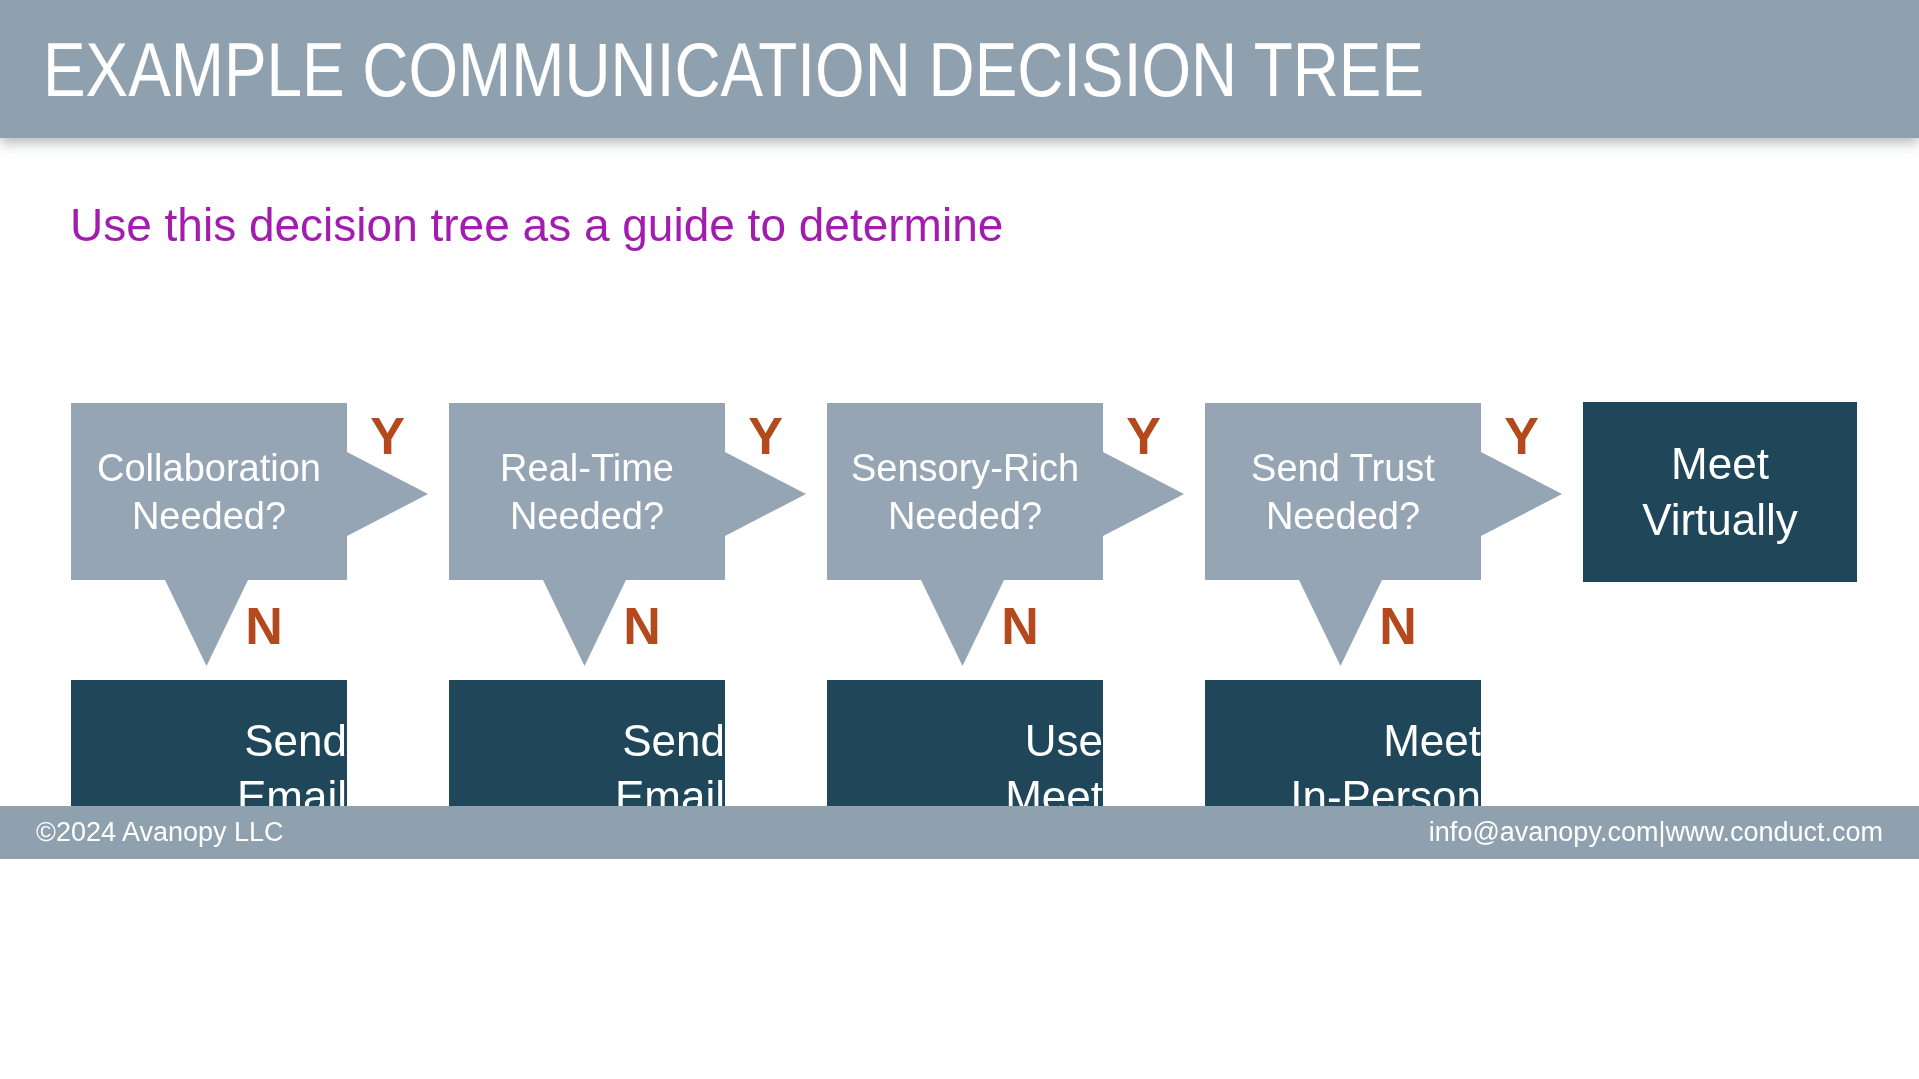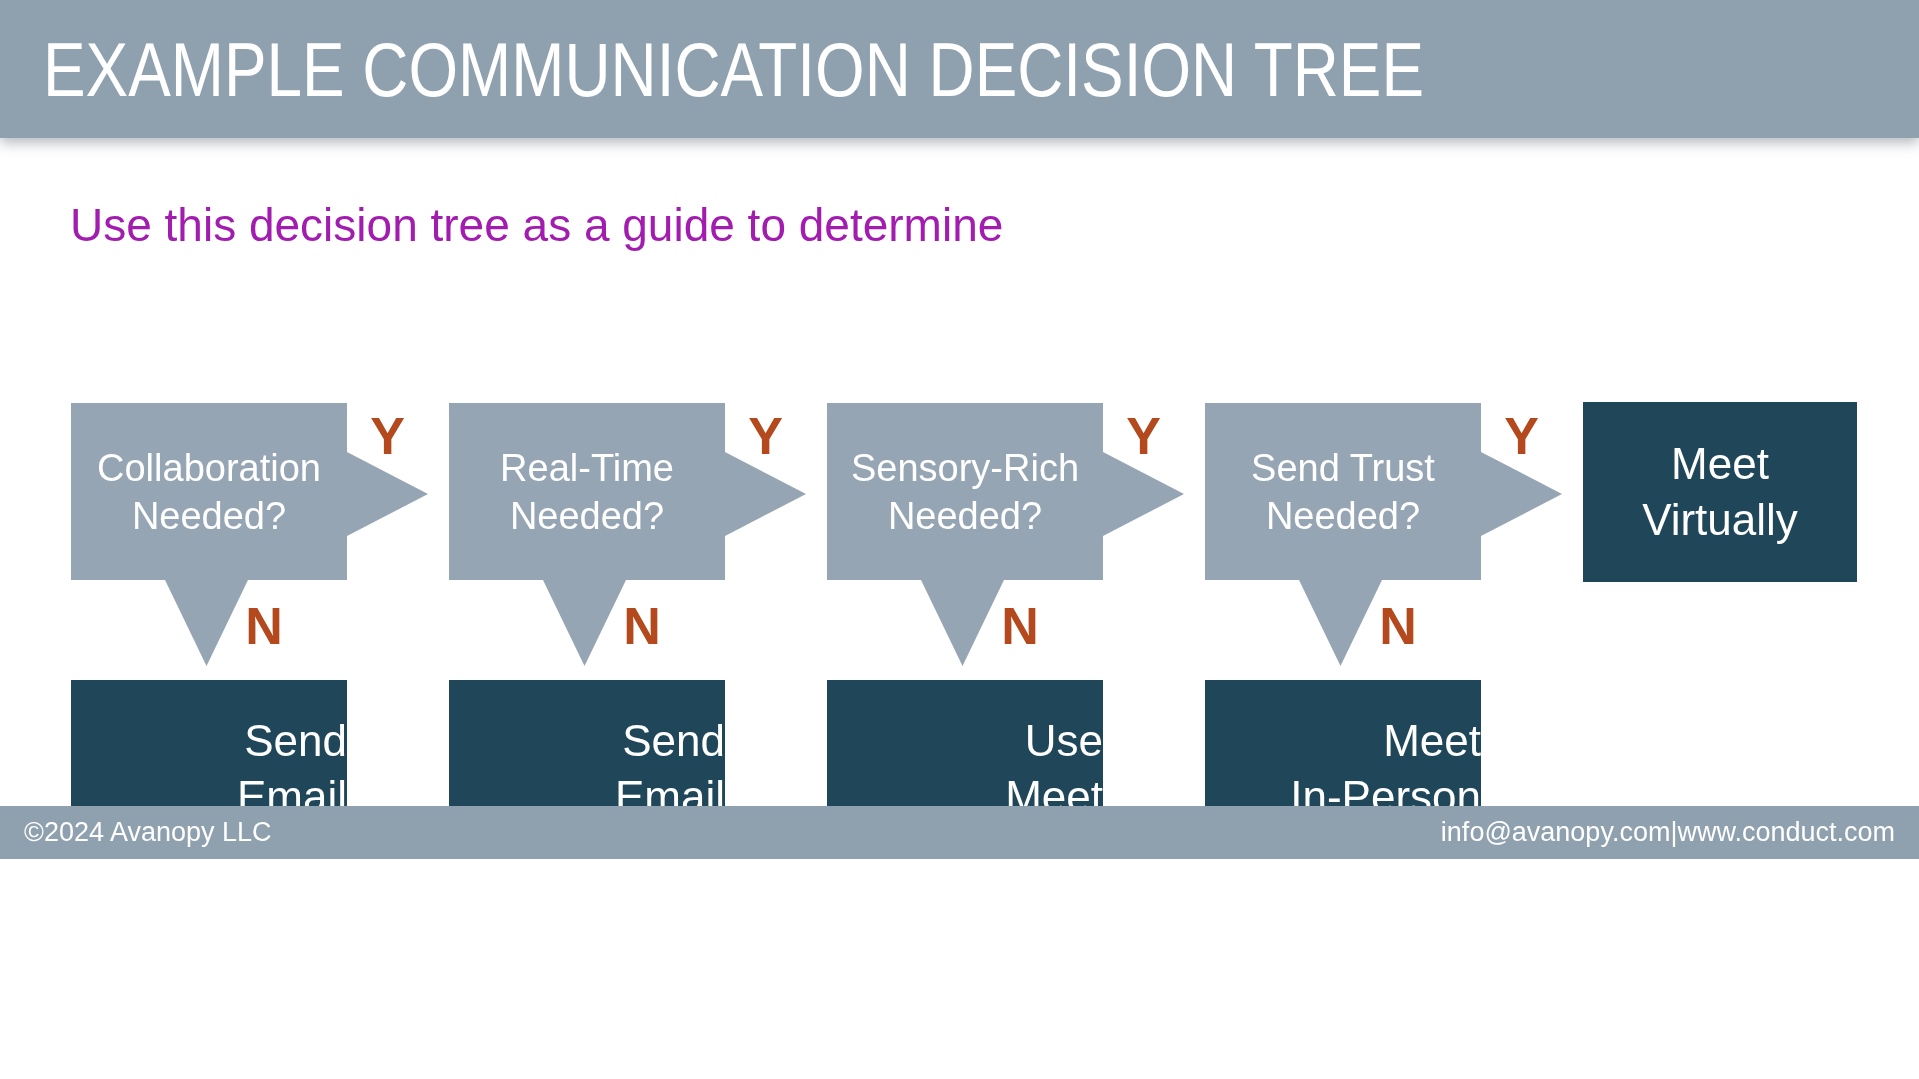--- a/index.html
+++ b/index.html
@@ -142,21 +142,21 @@
     left: 0; bottom: 0;
     width: 100%;
     height: 53px;
     background: #8FA0AF;
     display: flex;
     align-items: center;
     justify-content: space-between;
     color: #ffffff;
     font-size: 27px;
     box-sizing: border-box;
-    padding: 0 24px;
+    padding: 0 36px;
   }
   .footer-right { display: flex; align-items: center; }
 </style>
 </head>
 <body>
 
 <div class="slide">
 
   <div class="header-bar">
     <div class="header-title">EXAMPLE COMMUNICATION DECISION TREE</div>

